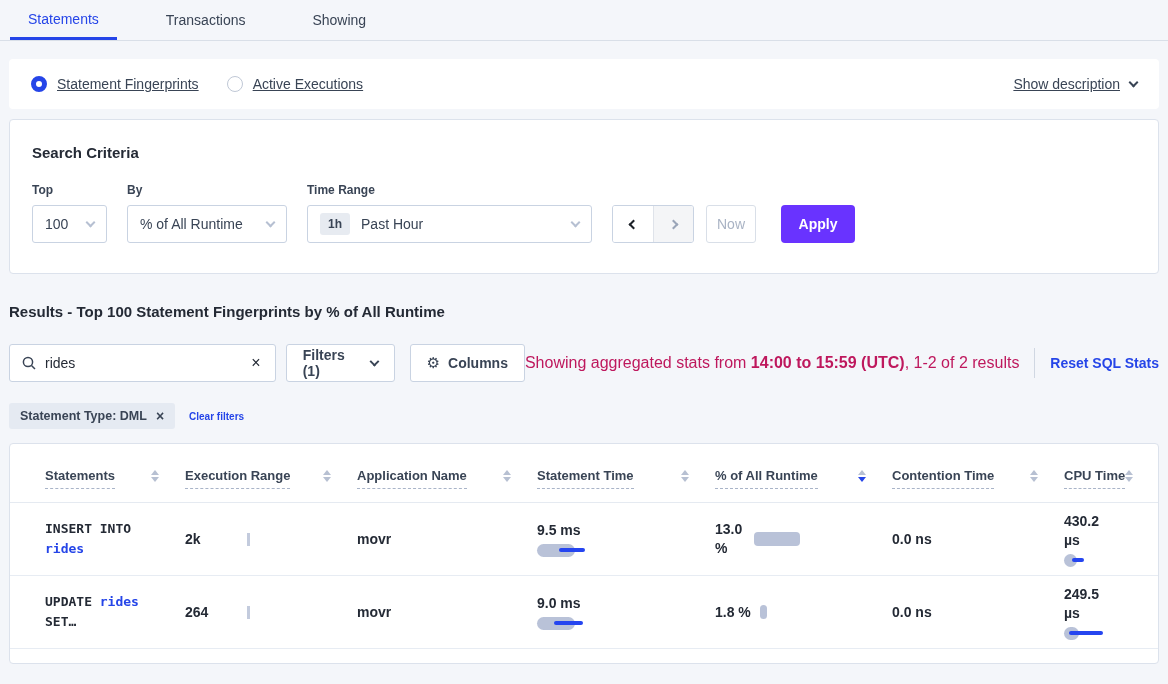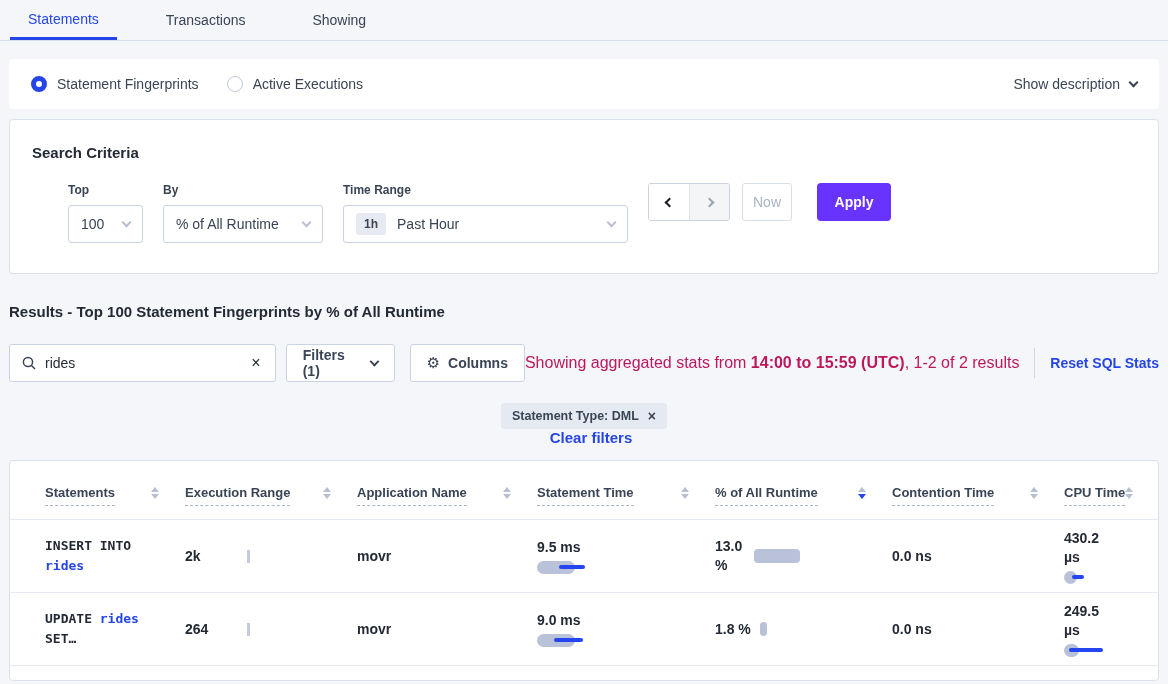--- a/index.html
+++ b/index.html
@@ -8,37 +8,37 @@
     background:#f4f6fa;
     font-family:"Liberation Sans", sans-serif;
     color:#394455;
     font-size:14px;
   }
   
   .tabbar { display:flex; align-items:stretch; height:41px; border-bottom:1px solid #d9dfe8; padding-left:10px; background:#f4f6fa; }
   .tab { display:flex; align-items:center; padding:0 18px; margin-right:31px; font-size:14px; color:#394455; cursor:pointer; }
   .tab.active { color:#2545e8; border-bottom:3px solid #2545e8; font-weight:400; }
   
-  .viewcard { margin:18px 9px 10px; background:#fff; border-radius:4px; height:50px; display:flex; align-items:center; padding:0 22px; }
+  .viewcard { margin:18px 9px 10px; background:#fff; border-radius:4px; height:50px; display:flex; align-items:center; padding:0 22px;text-decoration:underline; }
   .radio-opt { display:flex; align-items:center; margin-right:28px; cursor:pointer; }
   .radio-circle { width:16px; height:16px; border-radius:50%; background:#fff; border:1px solid #c0c8d6; margin-right:10px; flex:0 0 auto; }
   .radio-circle.on { border:5px solid #2545e8; }
   .spacer { flex:1; }
   .showdesc { display:flex; align-items:center; color:#394455; cursor:pointer; }
   
   .chev { display:inline-block; width:7px; height:7px; border:solid #394455; border-width:0 2px 2px 0; }
   .chev.down { transform:rotate(45deg); margin-top:-3px; }
   .chev.light { border-color:#b6c0d2; }
   .chev.left { transform:rotate(135deg); border-color:#1c2128; }
   .chev.right { transform:rotate(-45deg); border-color:#9aa5b8; }
   .showdesc .chev { margin-left:10px; }
   
   .searchcard { margin:0 9px; background:#fff; border:1px solid #dce2ec; border-radius:4px; padding:24px 22px 30px; }
   .sc-title { font-size:15px; font-weight:bold; color:#242a35; }
-  .sc-controls { display:flex; margin-top:22px;margin-left:36px; }
+  .sc-controls { display:flex; align-items:flex-end; margin-top:22px; }
   .ctl-group { margin-right:20px; }
   .ctl-label { font-size:12px; font-weight:bold; color:#394455; margin-bottom:8px; }
   .selectbox { height:38px; border:1px solid #c9d3e2; border-radius:3px; background:#fff; display:flex; align-items:center; padding:0 12px; cursor:pointer; }
   .selectbox .chev { margin-left:auto; }
   .sb-top { width:75px; }
   .sb-by { width:160px; }
   .sb-time { width:285px; }
   .badge-1h { background:#e7ebf1; border-radius:3px; font-size:12px; font-weight:bold; color:#394455; padding:4px 8px; margin-right:11px; }
   .arrowgroup { display:flex; height:38px; border:1px solid #c9d3e2; border-radius:3px; overflow:hidden; margin-right:12px; }
   .arrowbtn { width:40px; display:flex; align-items:center; justify-content:center; background:#fff; cursor:pointer; }
@@ -54,24 +54,24 @@
   .btn { height:38px; background:#fff; border:1px solid #c9d3e2; border-radius:3px; display:flex; align-items:center; padding:0 16px; font-size:14px; font-weight:bold; color:#394455; cursor:pointer; }
   .btn .chev { margin-left:9px; }
   .btn-filters { margin-left:10px; }
   .btn-columns { margin-left:15px; }
   .gear { font-size:15px; margin-right:8px; font-weight:normal; }
   .showing { margin-left:auto; font-size:16px; color:#be185d; white-space:nowrap; }
   .showing b { font-weight:bold; }
   .vdivider { width:1px; height:30px; background:#d0d7e2; margin:0 15px; }
   .resetlink { color:#2545e8; font-size:14px; font-weight:bold; cursor:pointer; white-space:nowrap; }
   
-  .chiprow { margin:21px 9px 0; display:flex; align-items:center;flex-direction:column; }
+  .chiprow { margin:21px 9px 0; display:flex; align-items:center; }
   .chip { background:#e5eaf2; border-radius:3px; padding:5px 11px; font-size:12.5px; font-weight:bold; color:#394455; display:flex; align-items:center; }
   .chip .chip-x { margin-left:9px; font-size:14px; cursor:pointer; font-weight:bold; }
-  .clearfilters { margin-left:14px; color:#2545e8; font-size:15px; font-weight:bold; cursor:pointer; }
+  .clearfilters { margin-left:14px; color:#2545e8; font-size:10px; font-weight:bold; cursor:pointer; }
   
   .tablecard { margin:14px 9px 0; background:#fff; border:1px solid #dce2ec; border-radius:4px; overflow:hidden; padding-bottom:14px; }
   .trow { display:grid; grid-template-columns:140px 172px 180px 178px 177px 172px minmax(0,1fr); padding-left:35px; }
   .thead { padding-top:24px; padding-bottom:13px; border-bottom:1px solid #e5eaf1; }
   .th { display:flex; align-items:flex-start; justify-content:space-between; padding-right:26px; }
   .th-label { font-size:13px; font-weight:bold; color:#394455; border-bottom:1px dashed #a9b4c8; padding-bottom:5px; cursor:pointer; white-space:nowrap; }
   .sorticon { display:flex; flex-direction:column; align-items:center; margin-top:2px; cursor:pointer; }
   .tri-up { width:0; height:0; border-left:4px solid transparent; border-right:4px solid transparent; border-bottom:5px solid #b7c0d2; margin-bottom:2px; }
   .tri-down { width:0; height:0; border-left:4px solid transparent; border-right:4px solid transparent; border-top:5px solid #b7c0d2; }
   .tri-down.active { border-top-color:#2545e8; }

